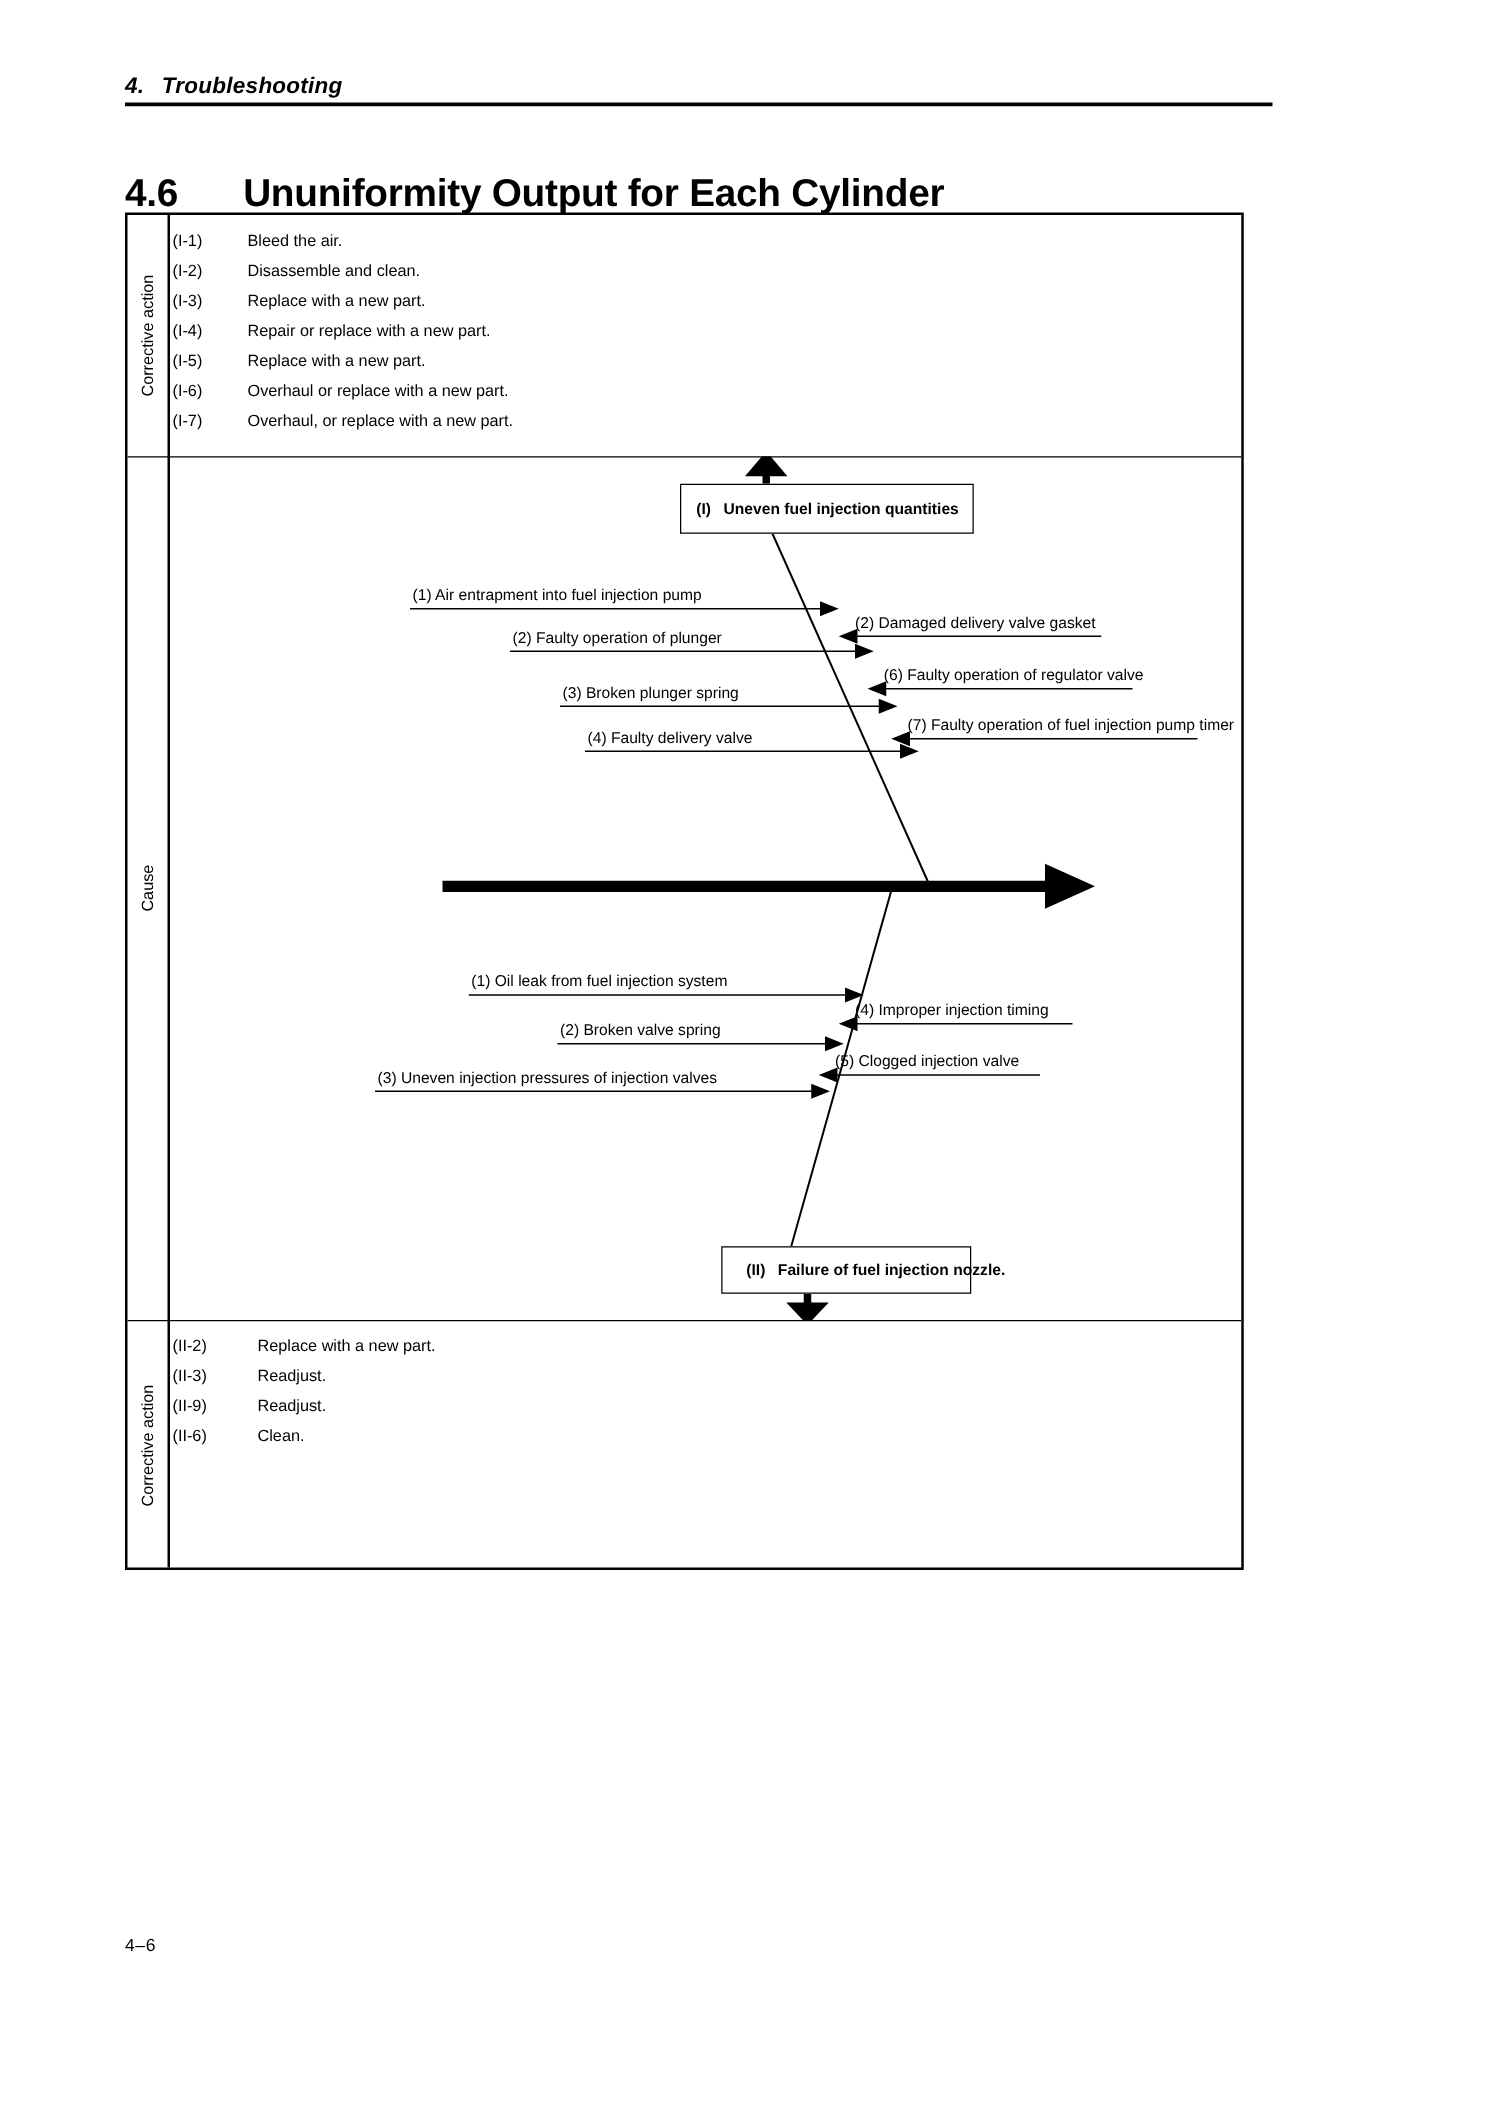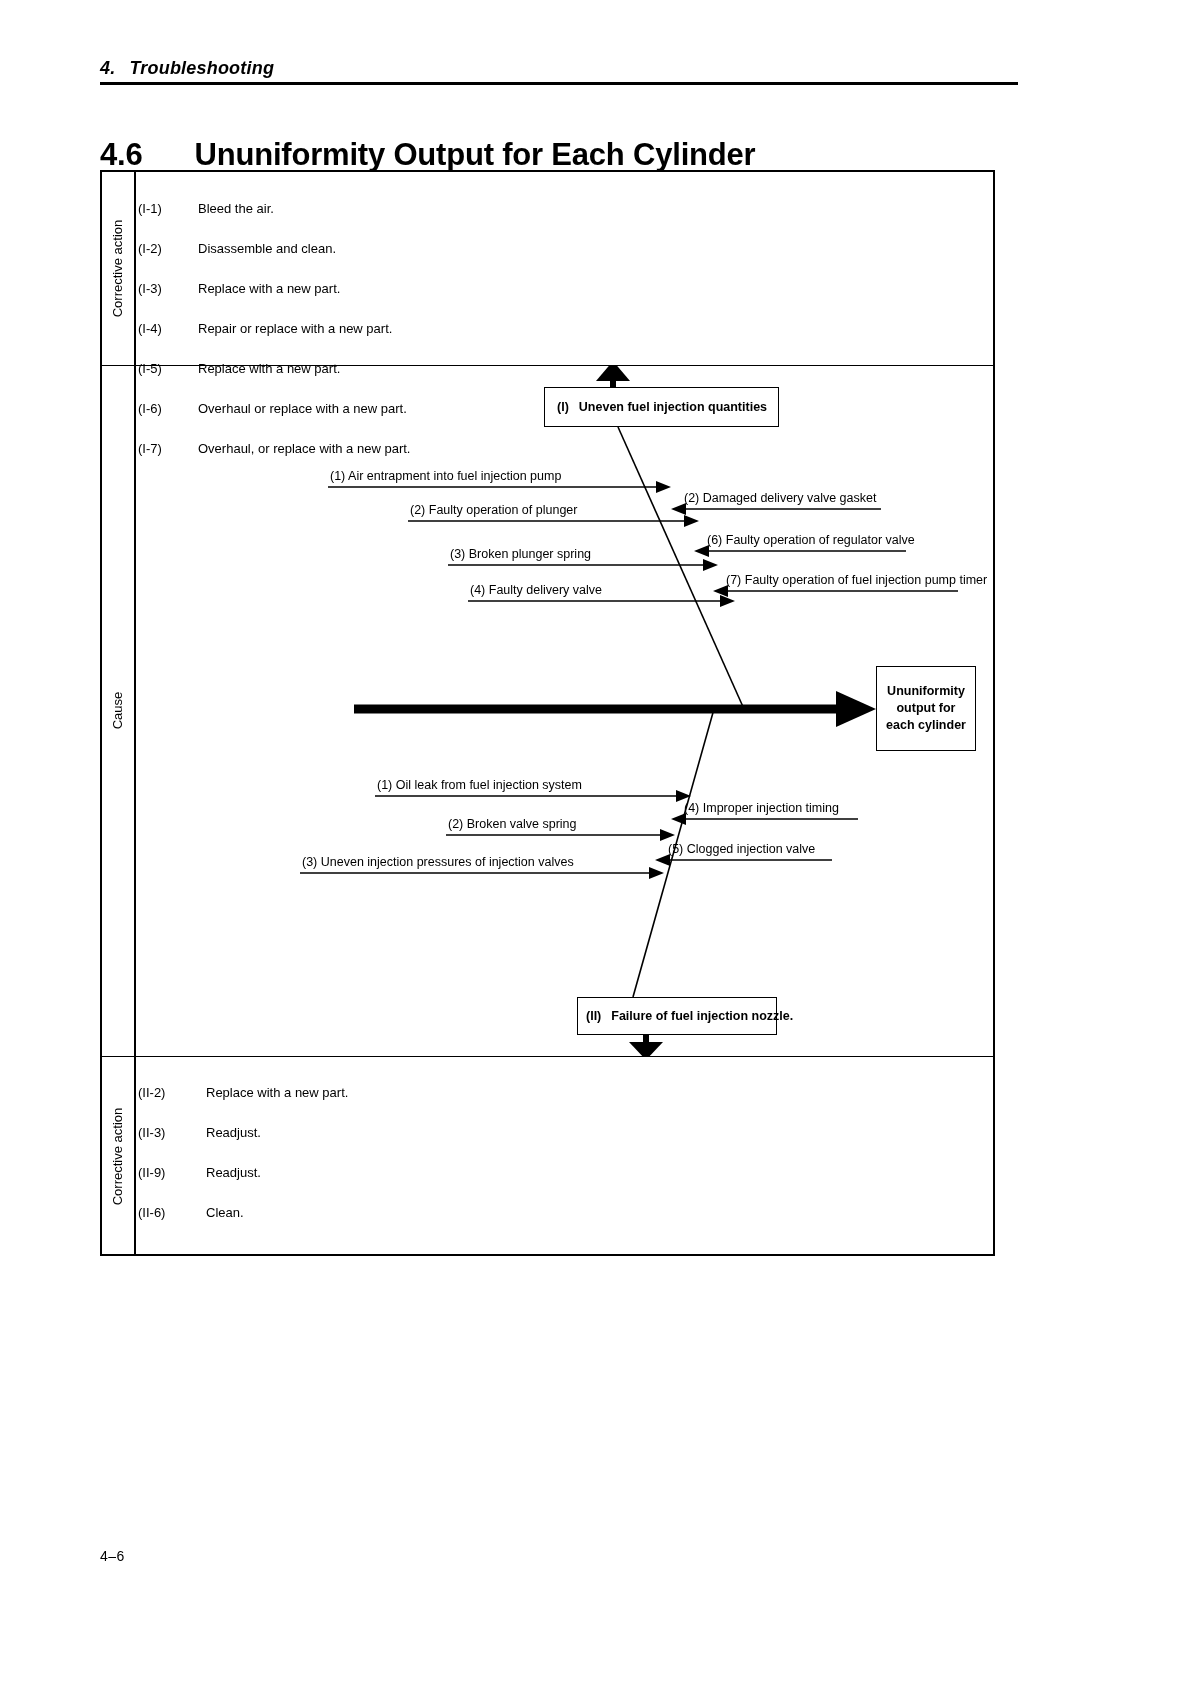--- a/index.html
+++ b/index.html
@@ -109,21 +109,20 @@
     left: 34px;
     right: 0;
   }
   .action-list.top    { top: 0;     padding-top: 9px; }
   .action-list.bottom { top: 884px; padding-top: 9px; }
   .action-row {
     display: flex;
     font-size: 13px;
     line-height: 24px;
     white-space: nowrap;
-    margin-top: 16px;
   }
   .action-row .code {
     width: 62px;
     padding-left: 2px;
     box-sizing: border-box;
   }
   .action-list.bottom .action-row .code { width: 70px; }
   .action-row .text { }
 
   
@@ -159,21 +158,21 @@
     top: 22px;
     width: 235px;
     height: 40px;
     padding-left: 12px;
   }
   .cat-box.head-ii {
     left: 441px;
     top: 632px;
     width: 200px;
     height: 38px;
-    padding-left: 8px;
+    padding-left: 19px;
   }
 
   
   .effect-box {
     position: absolute;
     left: 740px;
     top: 301px;
     width: 100px;
     height: 85px;
     border: 1.5px solid #000;
@@ -324,25 +323,20 @@
     <div class="cat-box head-i">
       <span class="cat-code">(I)</span>
       <span>Uneven fuel injection quantities</span>
     </div>
 
     <div class="cat-box head-ii">
       <span class="cat-code">(II)</span>
       <span>Failure of fuel injection nozzle.</span>
     </div>
 
-    <div class="effect-box">
-      <span>Ununiformity</span>
-      <span>output for</span>
-      <span>each cylinder</span>
-    </div>
 
     <div class="cause-label" style="left:194px; top:104px;">(1)  Air entrapment into fuel injection pump</div>
     <div class="cause-label" style="left:274px; top:138px;">(2)  Faulty operation of plunger</div>
     <div class="cause-label" style="left:314px; top:182px;">(3)  Broken plunger spring</div>
     <div class="cause-label" style="left:334px; top:218px;">(4)  Faulty delivery valve</div>
 
     <div class="cause-label" style="left:548px; top:126px;">(2) Damaged delivery valve gasket</div>
     <div class="cause-label" style="left:571px; top:168px;">(6) Faulty operation of regulator valve</div>
     <div class="cause-label" style="left:590px; top:208px;">(7) Faulty operation of fuel injection pump timer</div>
 

